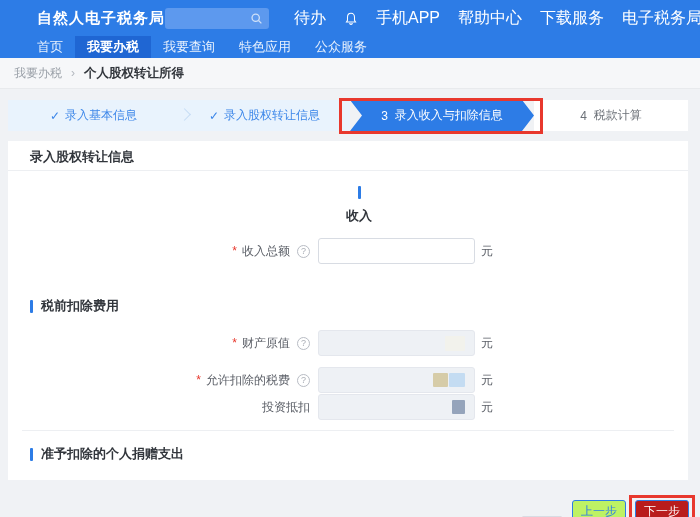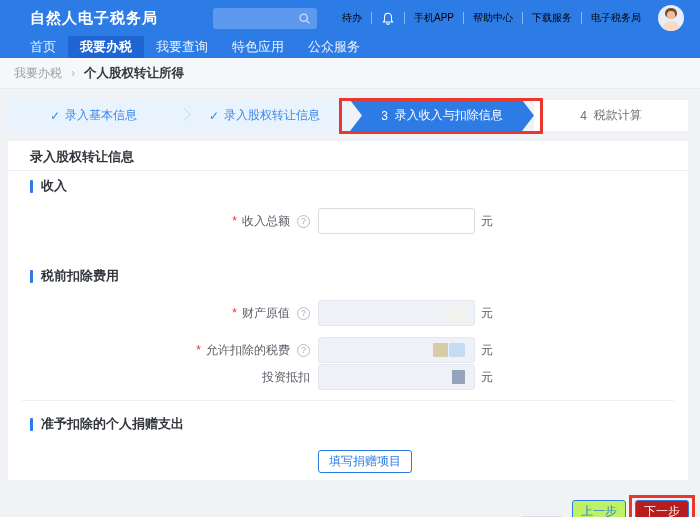--- a/index.html
+++ b/index.html
@@ -5,28 +5,28 @@
   * { margin:0; padding:0; box-sizing:border-box; }
   html,body { width:700px; height:517px; }
   body {
     position:relative;
     font-family:"Liberation Sans", sans-serif;
     background:#f0f2f5;
     overflow:hidden;
   }
 
   
-  .header { position:absolute; top:0; left:0; width:700px; height:58px; background:#2d7ce6; }
+  .header { position:absolute; top:0; left:0; width:700px; height:58px; background:#2d7ce6;padding-left:7px; }
   .header-row1 { display:flex; align-items:center; height:36px; padding:0 16px 0 30px; }
   .logo { color:#fff; font-size:15px; font-weight:bold; letter-spacing:1px; white-space:nowrap; }
   .h-spacer { flex:1; }
   .search-box { width:104px; height:21px; background:#5d99ee; border-radius:3px; display:flex; align-items:center; margin-right:16px; }
   .search-box input { flex:1; min-width:0; background:transparent; border:none; outline:none; color:#fff; font-size:11px; padding:0 4px 0 8px; }
   .search-ic { display:flex; align-items:center; padding-right:6px; cursor:pointer; }
-  .h-item { color:#000000; font-size:10px; white-space:nowrap; padding:0 9px; cursor:pointer; display:flex; align-items:center; }
+  .h-item { color:#ffffff; font-size:16px; white-space:nowrap; padding:0 9px; cursor:pointer; display:flex; align-items:center; }
   .h-sep { width:1px; height:12px; background:rgba(255,255,255,0.45); }
   .bell { display:flex; align-items:center; }
   .avatar { width:26px; height:26px; border-radius:50%; background:#e9eef6; margin-left:8px; position:relative; overflow:hidden; cursor:pointer; flex:none; }
   .av-hair { position:absolute; top:3px; left:7px; width:12px; height:10px; background:#7a4a2e; border-radius:50% 50% 42% 42%; }
   .av-face { position:absolute; top:6px; left:9px; width:8px; height:8px; background:#f0bd9c; border-radius:45%; }
   .av-body { position:absolute; top:16px; left:5px; width:16px; height:12px; background:#f6dcc8; border-radius:50% 50% 0 0; }
 
   
   .navbar { display:flex; align-items:flex-end; height:22px; padding:0 18px; }
   .nav-item { color:#e8f1fd; font-size:13px; padding:0 12px; line-height:22px; cursor:pointer; white-space:nowrap; }
@@ -46,21 +46,21 @@
   .step3-wrap { position:relative; width:184px; height:31px; }
   .step-active { width:100%; height:100%; background:#2d7ce6; color:#fff; font-size:12px; display:flex; align-items:center; justify-content:center; gap:7px;
     clip-path:polygon(0 0, calc(100% - 12px) 0, 100% 50%, calc(100% - 12px) 100%, 0 100%, 12px 50%); }
   .step-pending { flex:1; background:#fff; color:#6b7077; font-size:12px; display:flex; align-items:center; justify-content:center; gap:7px; }
   .annotation-step { position:absolute; top:-2px; bottom:-3px; left:-11px; right:-9px; border:3px solid #e8382d; pointer-events:none; z-index:5; }
 
   
   .card { position:absolute; top:141px; left:8px; width:680px; height:339px; background:#fff; overflow:hidden; }
   .card-title { height:30px; line-height:31px; padding-left:22px; font-size:13px; font-weight:bold; color:#32363c; border-bottom:1px solid #edeff2; }
   .section-head { display:flex; align-items:center; gap:8px; margin-left:22px; font-size:13px; font-weight:bold; color:#32363c; }
-  .sh-income { margin-top:6px; }
+  .sh-income { margin-top:15px;flex-direction:column; }
   .sh-deduct { margin-top:33px; }
   .sh-donate { margin-top:14px; }
   .section-bar { width:3px; height:13px; background:#2d7ce6; border-radius:1px; }
 
   .field-row { display:flex; align-items:center; height:26px; }
   .fr-1 { margin-top:13px; }
   .fr-2 { margin-top:15px; }
   .fr-3 { margin-top:11px; }
   .fr-4 { margin-top:1px; }
   .field-label { width:302px; display:flex; justify-content:flex-end; align-items:center; gap:4px; font-size:12px; color:#5a5e66; }

